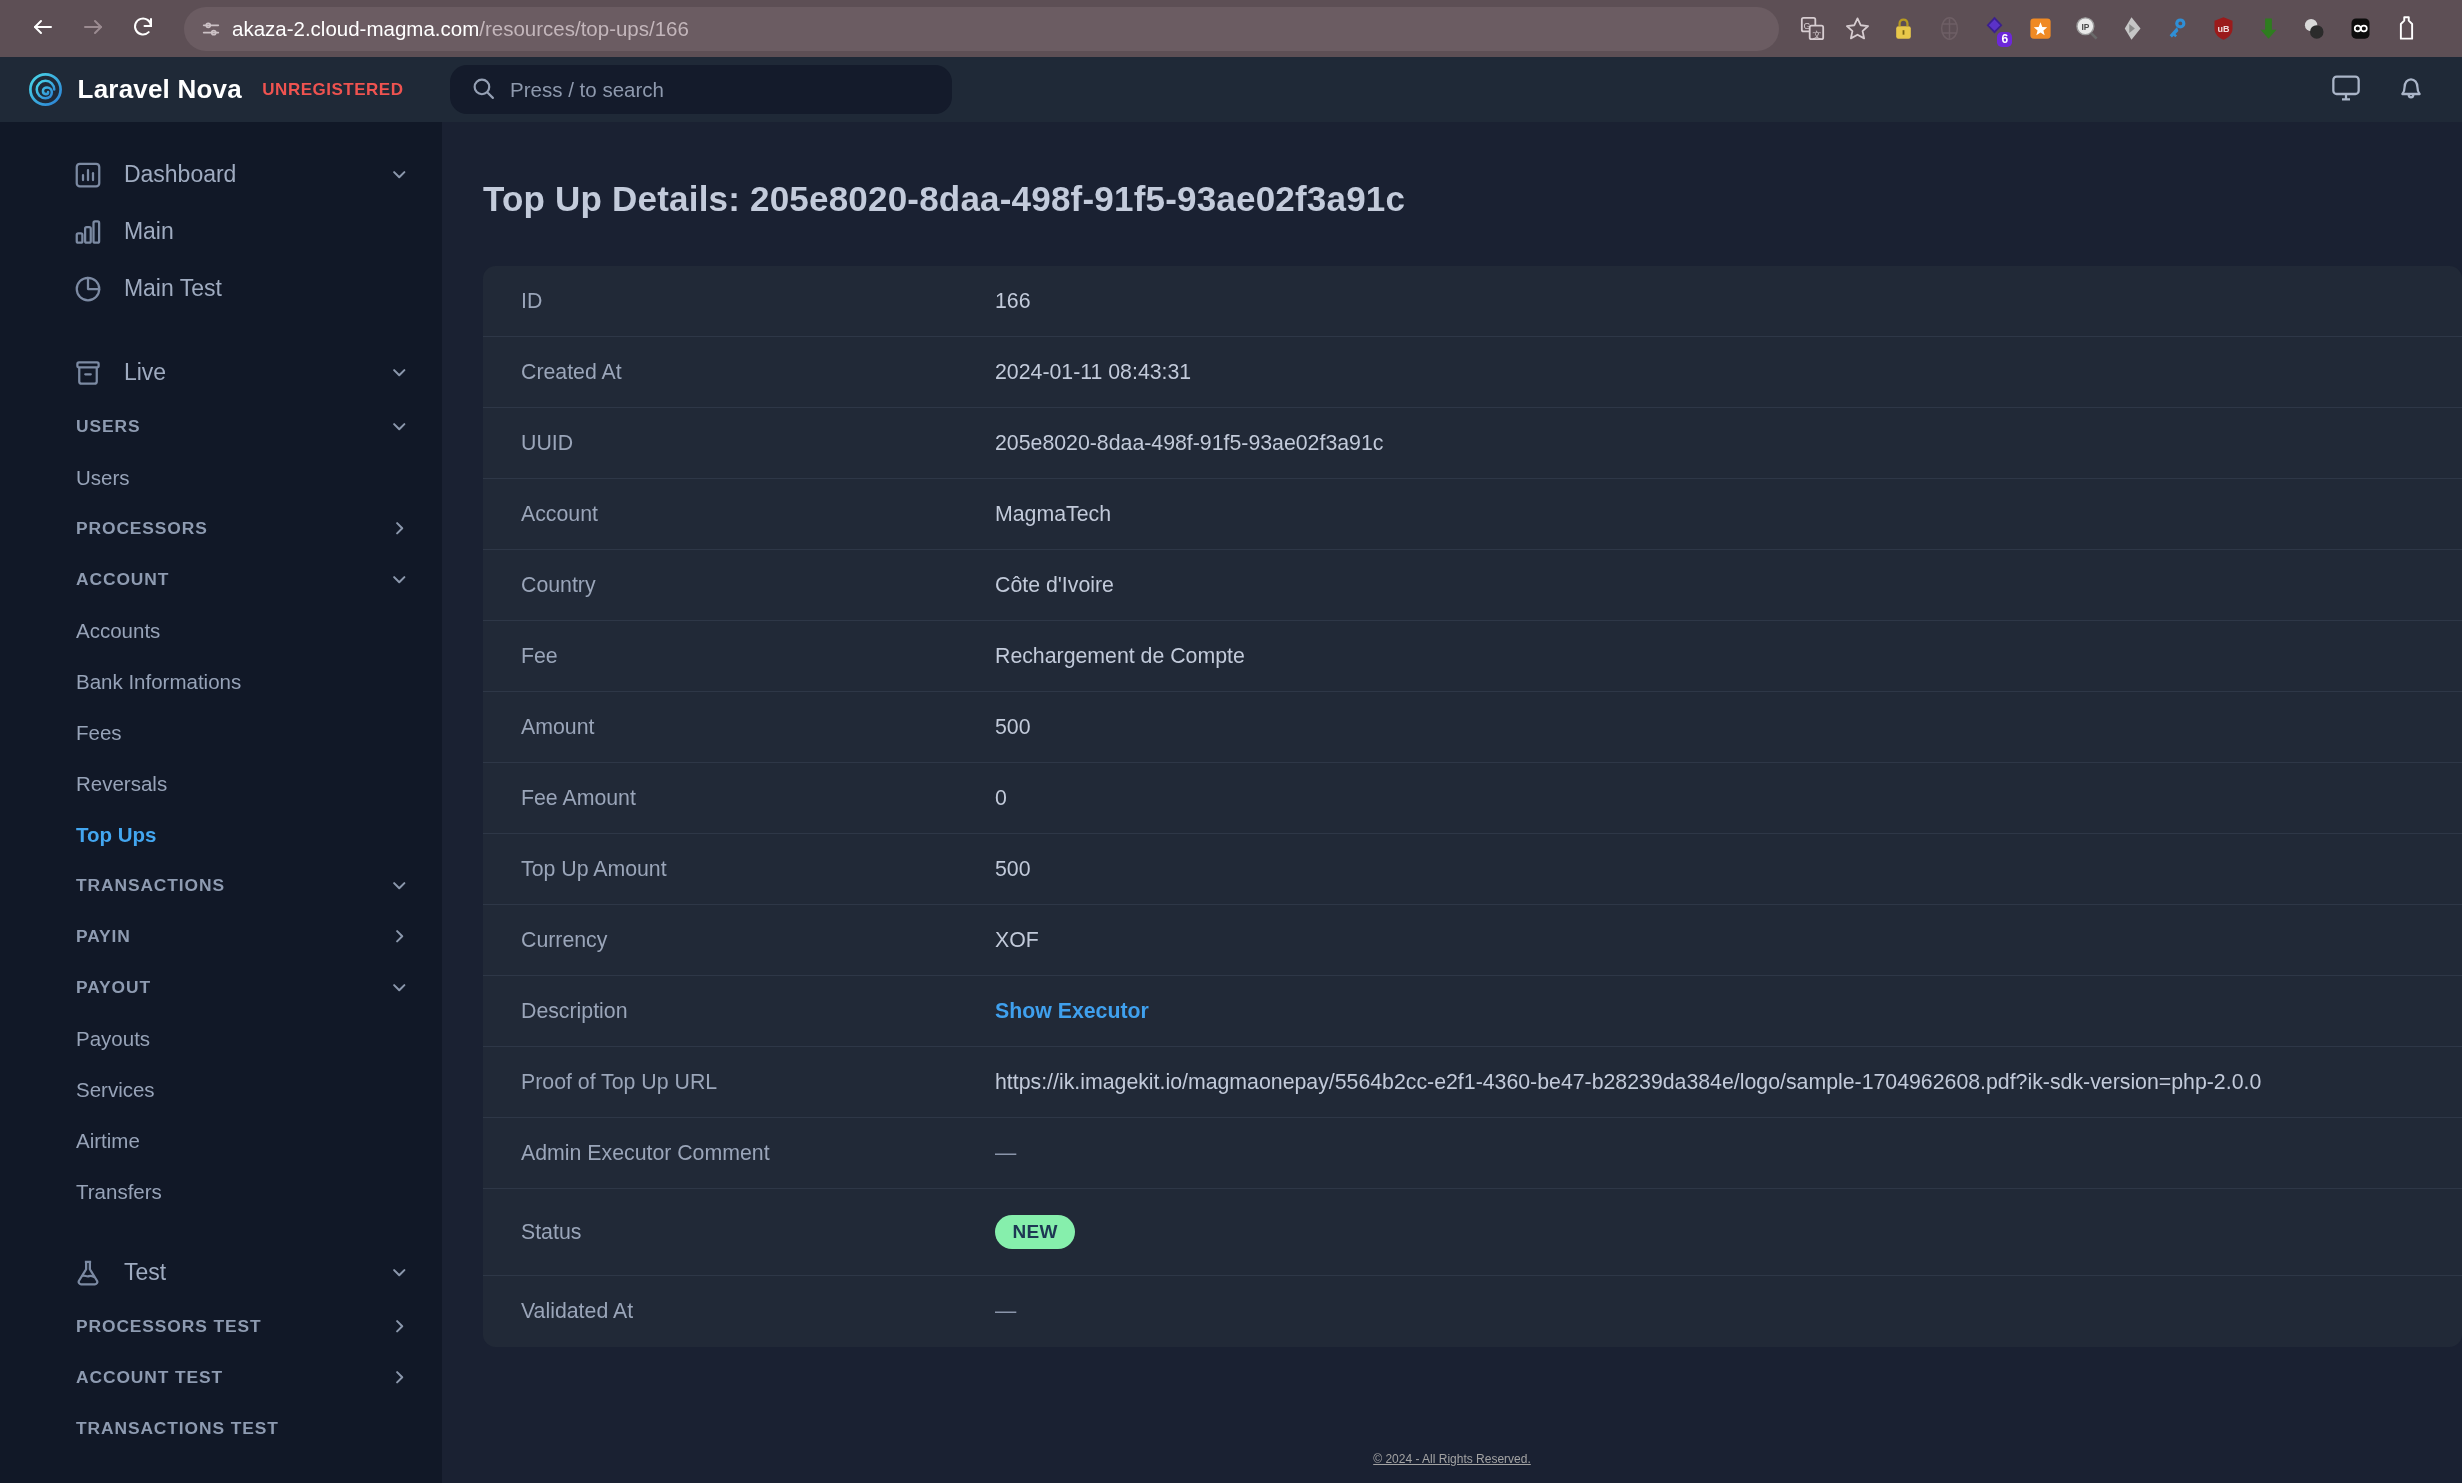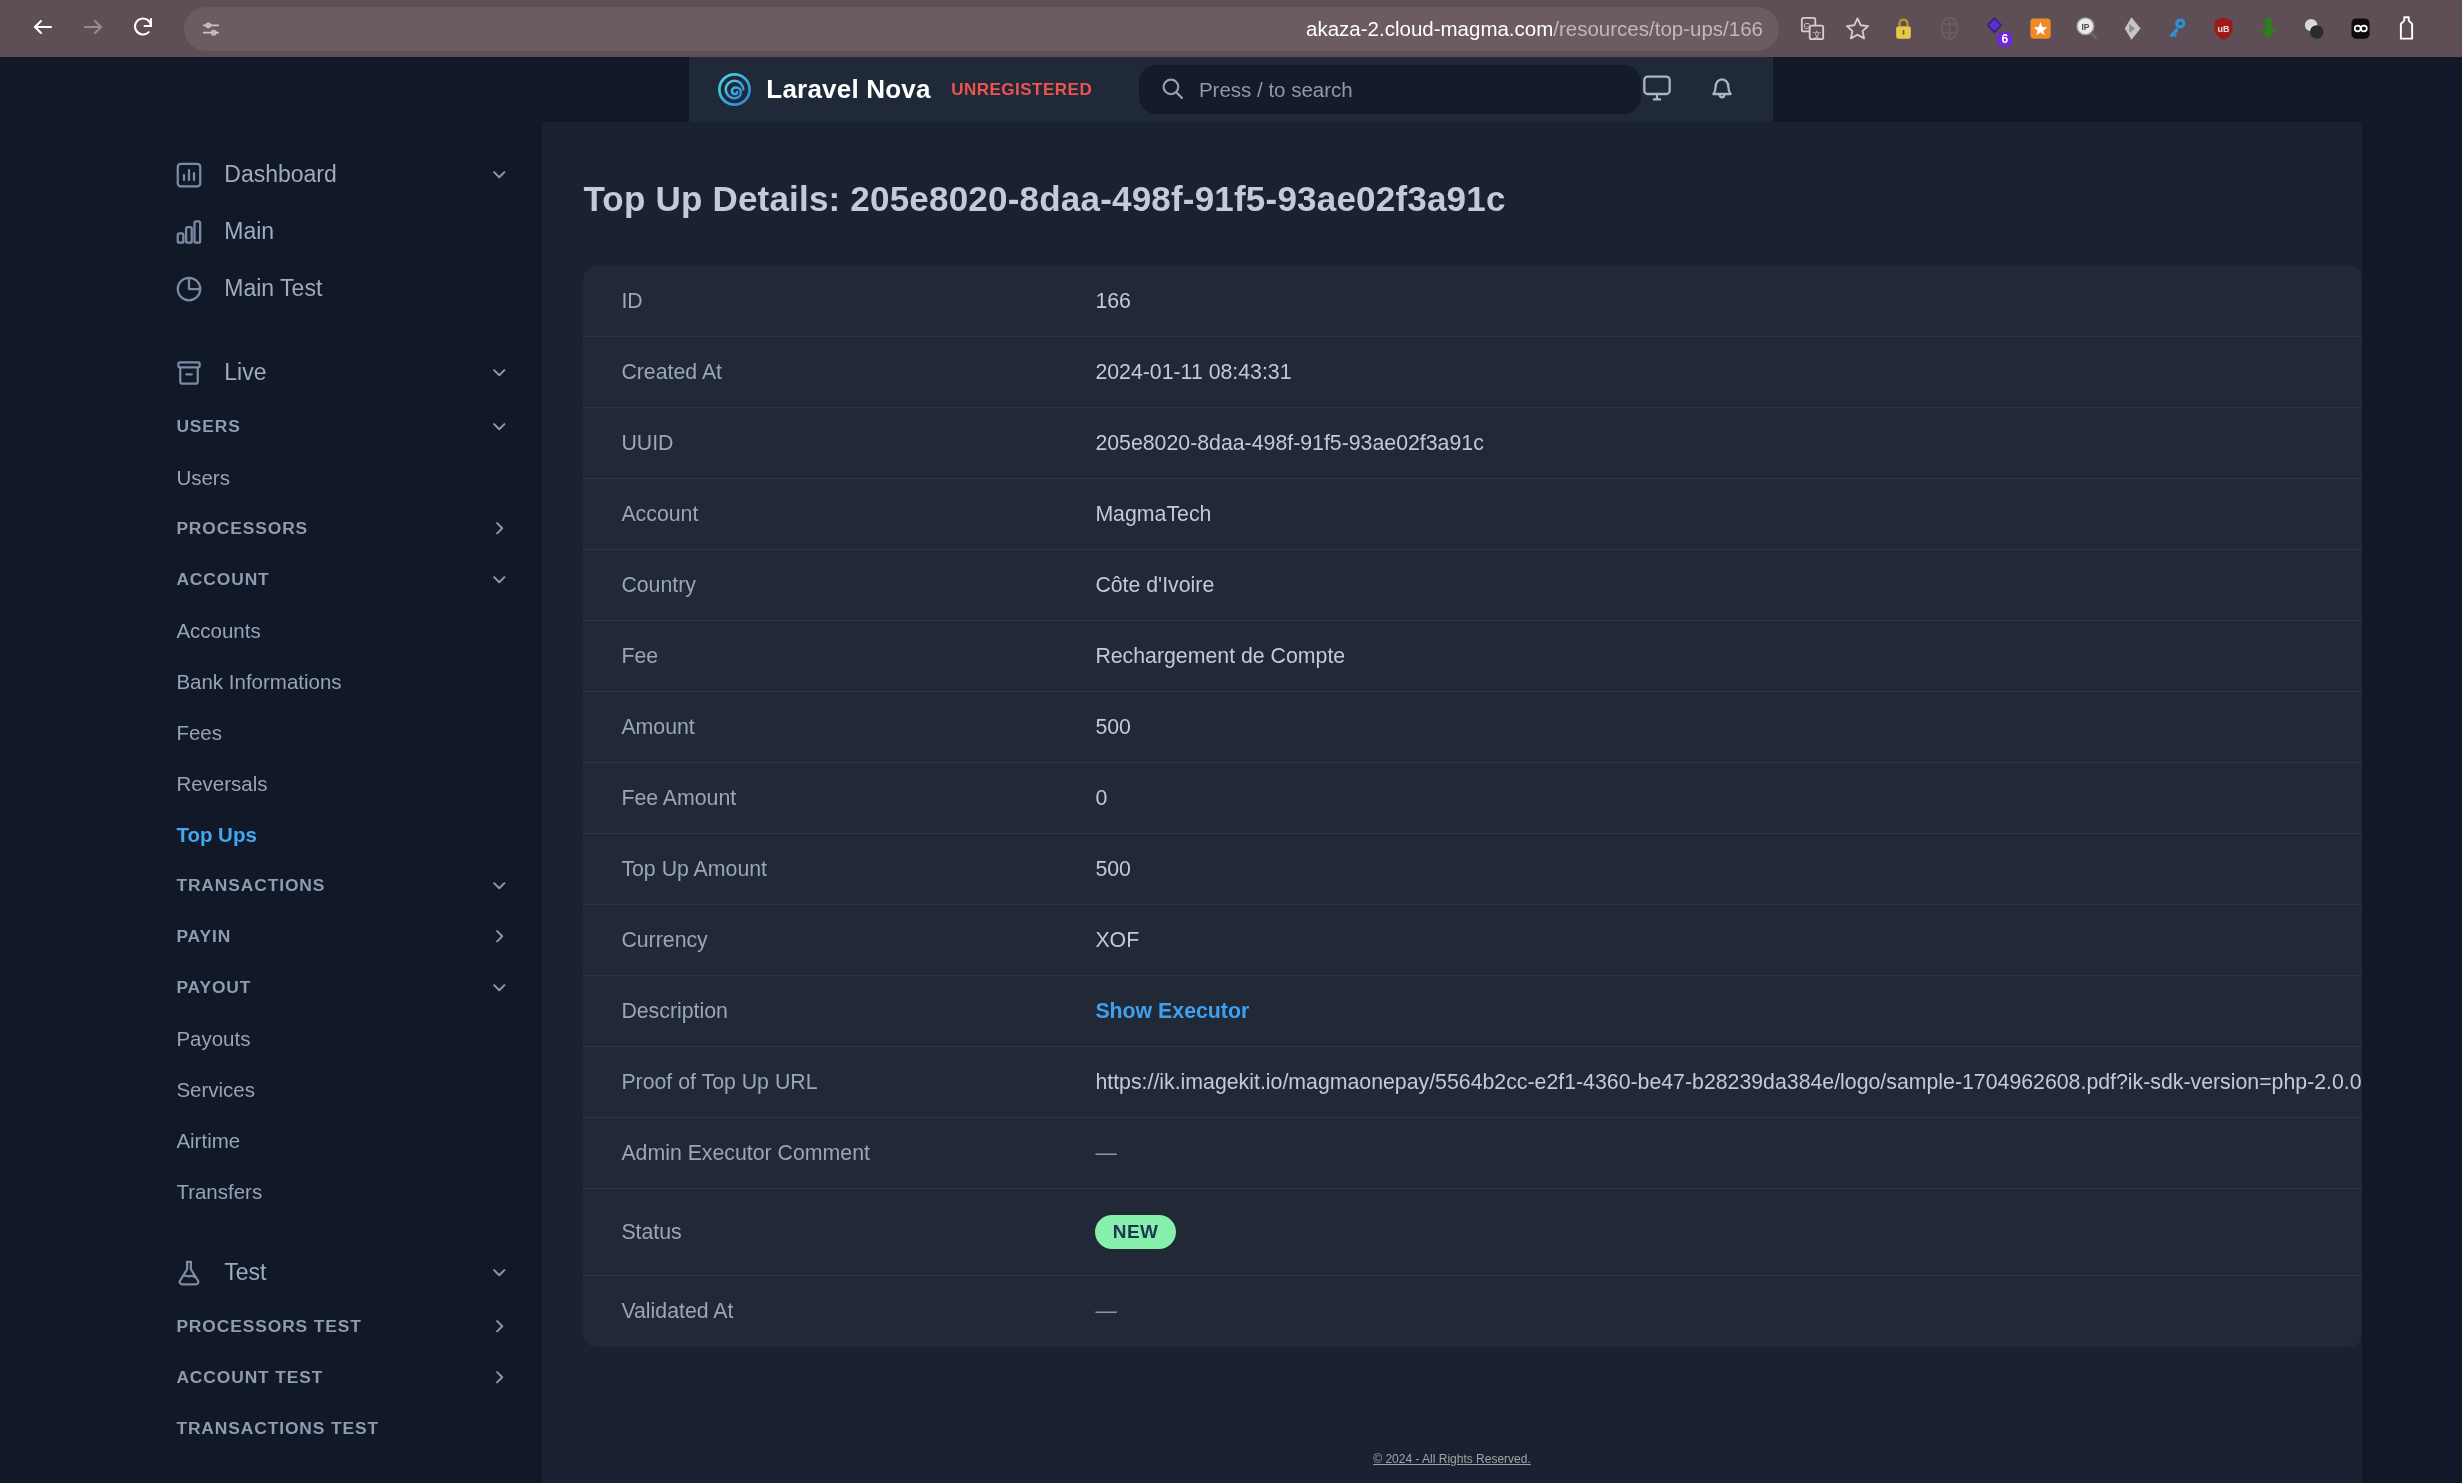--- a/index.html
+++ b/index.html
@@ -31,21 +31,20 @@
     height: 44px;
     background: #6b5c62;
     border-radius: 22px;
     display: flex;
     align-items: center;
     padding: 0 16px;
     margin-left: 12.6px;
     margin-right: 6.3px;
     gap: 10px;
     max-width: 1595px;
-    justify-content: space-between;
   }
   .url-icon { width: 22px; height: 22px; flex: 0 0 auto; opacity: .85; }
   .url-text {
     font-size: 20.5px;
     color: #ffffff;
     white-space: nowrap;
     overflow: hidden;
   }
   .url-text .path { color: #c3b6bb; }
   .chrome-icons {
@@ -73,21 +72,20 @@
     padding: 0px 4px;
     line-height: 15px;
   }
 
   
   .app {
     height: 1426px;
     display: flex;
     flex-direction: column;
     background: #111827;
-    align-items: center;
   }
   .nova-header {
     height: 65px;
     background: #1f2937;
     display: flex;
     align-items: center;
     padding: 0 35px 0 28.4px;
     flex: 0 0 auto;
   }
   .brand { display: flex; align-items: center; gap: 14.2px; }

